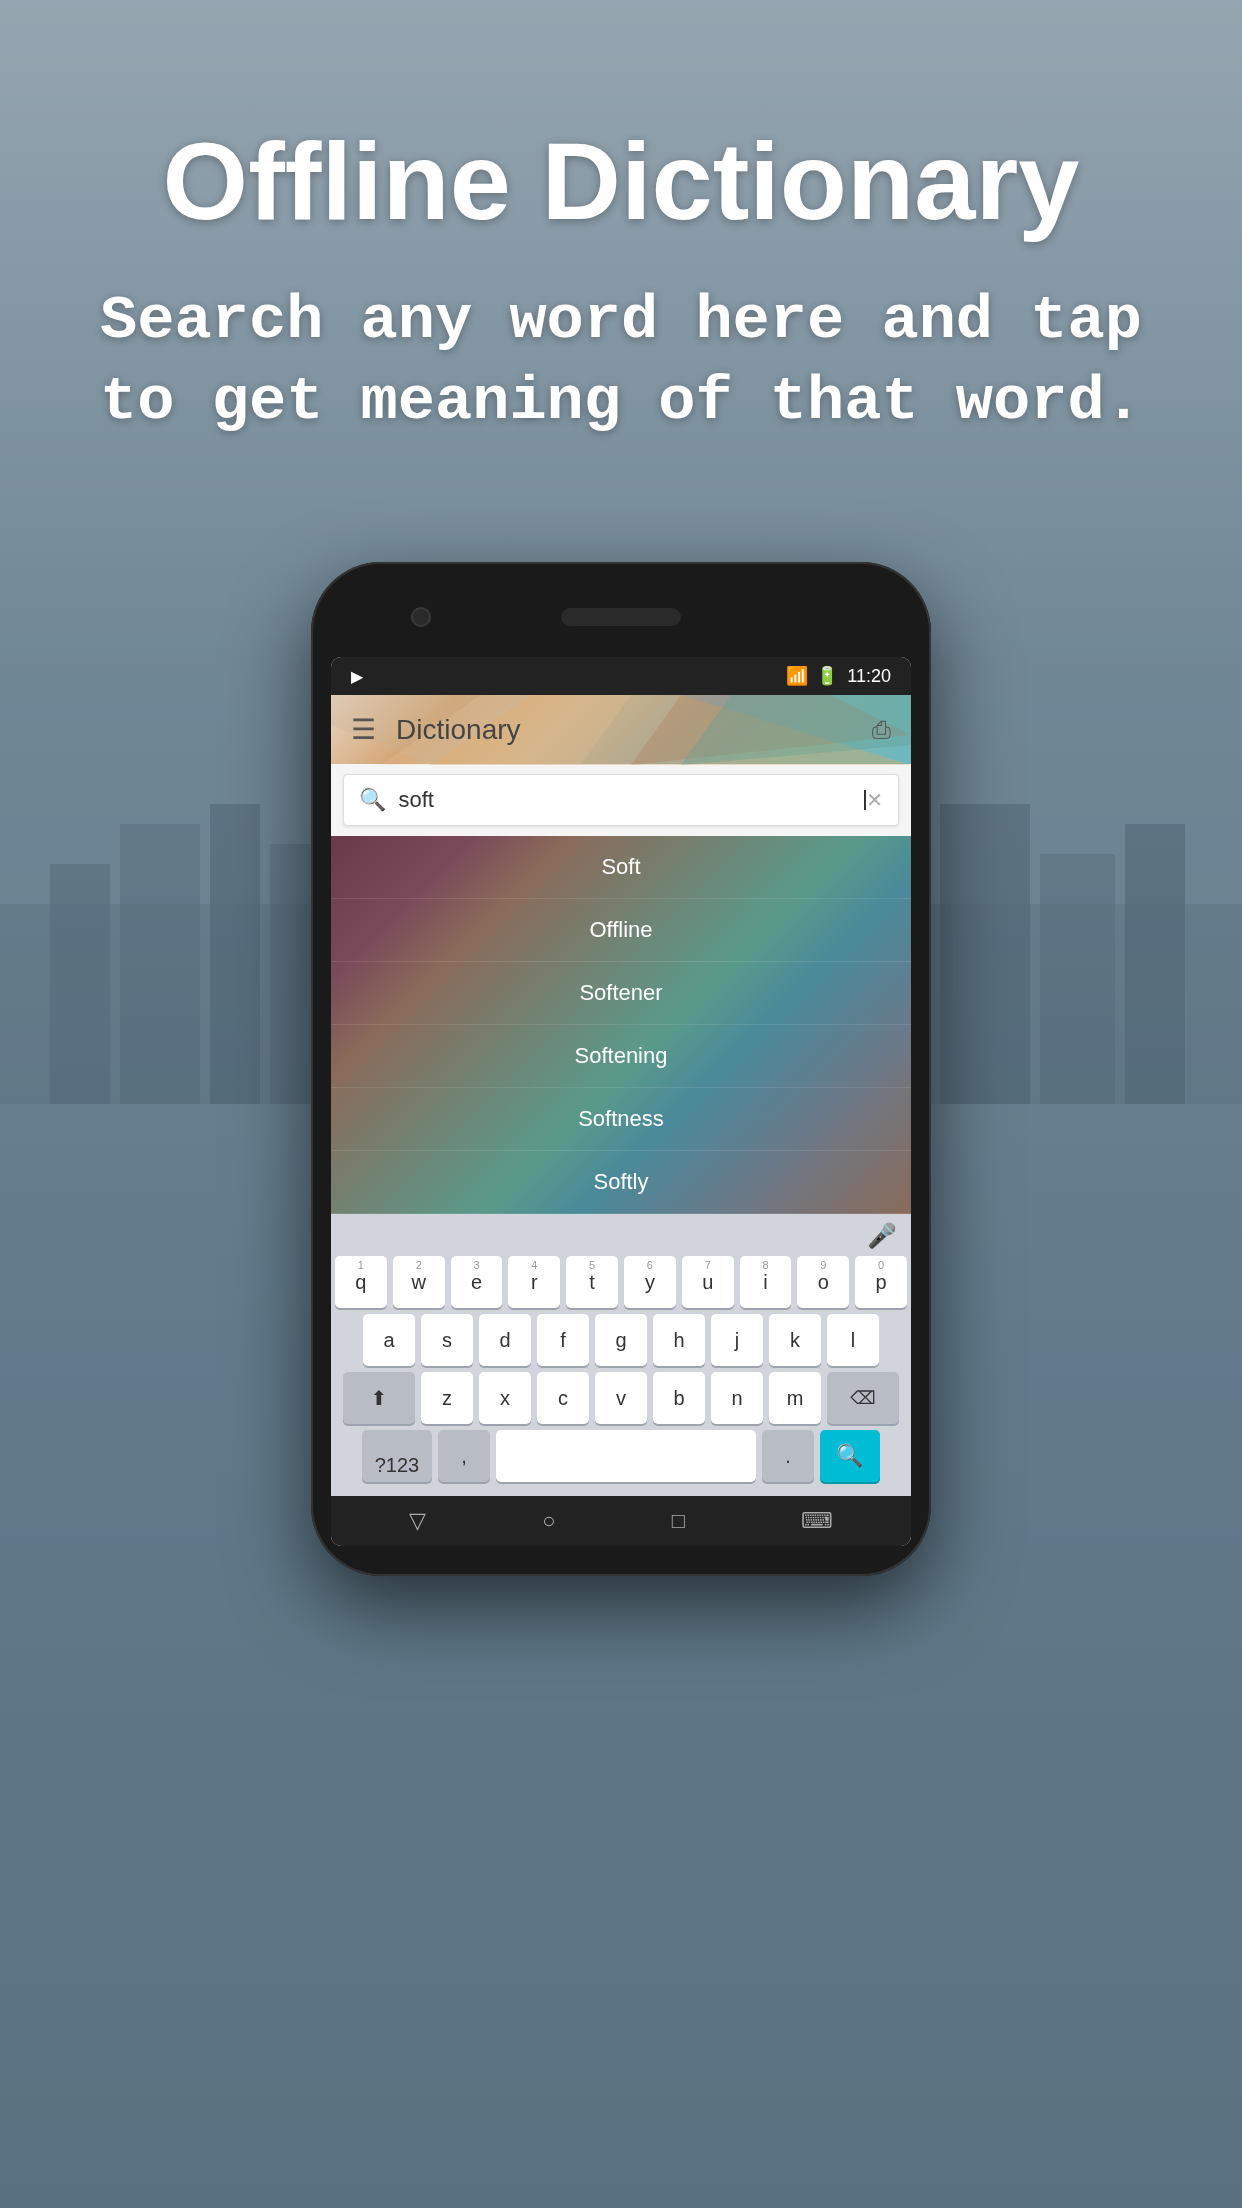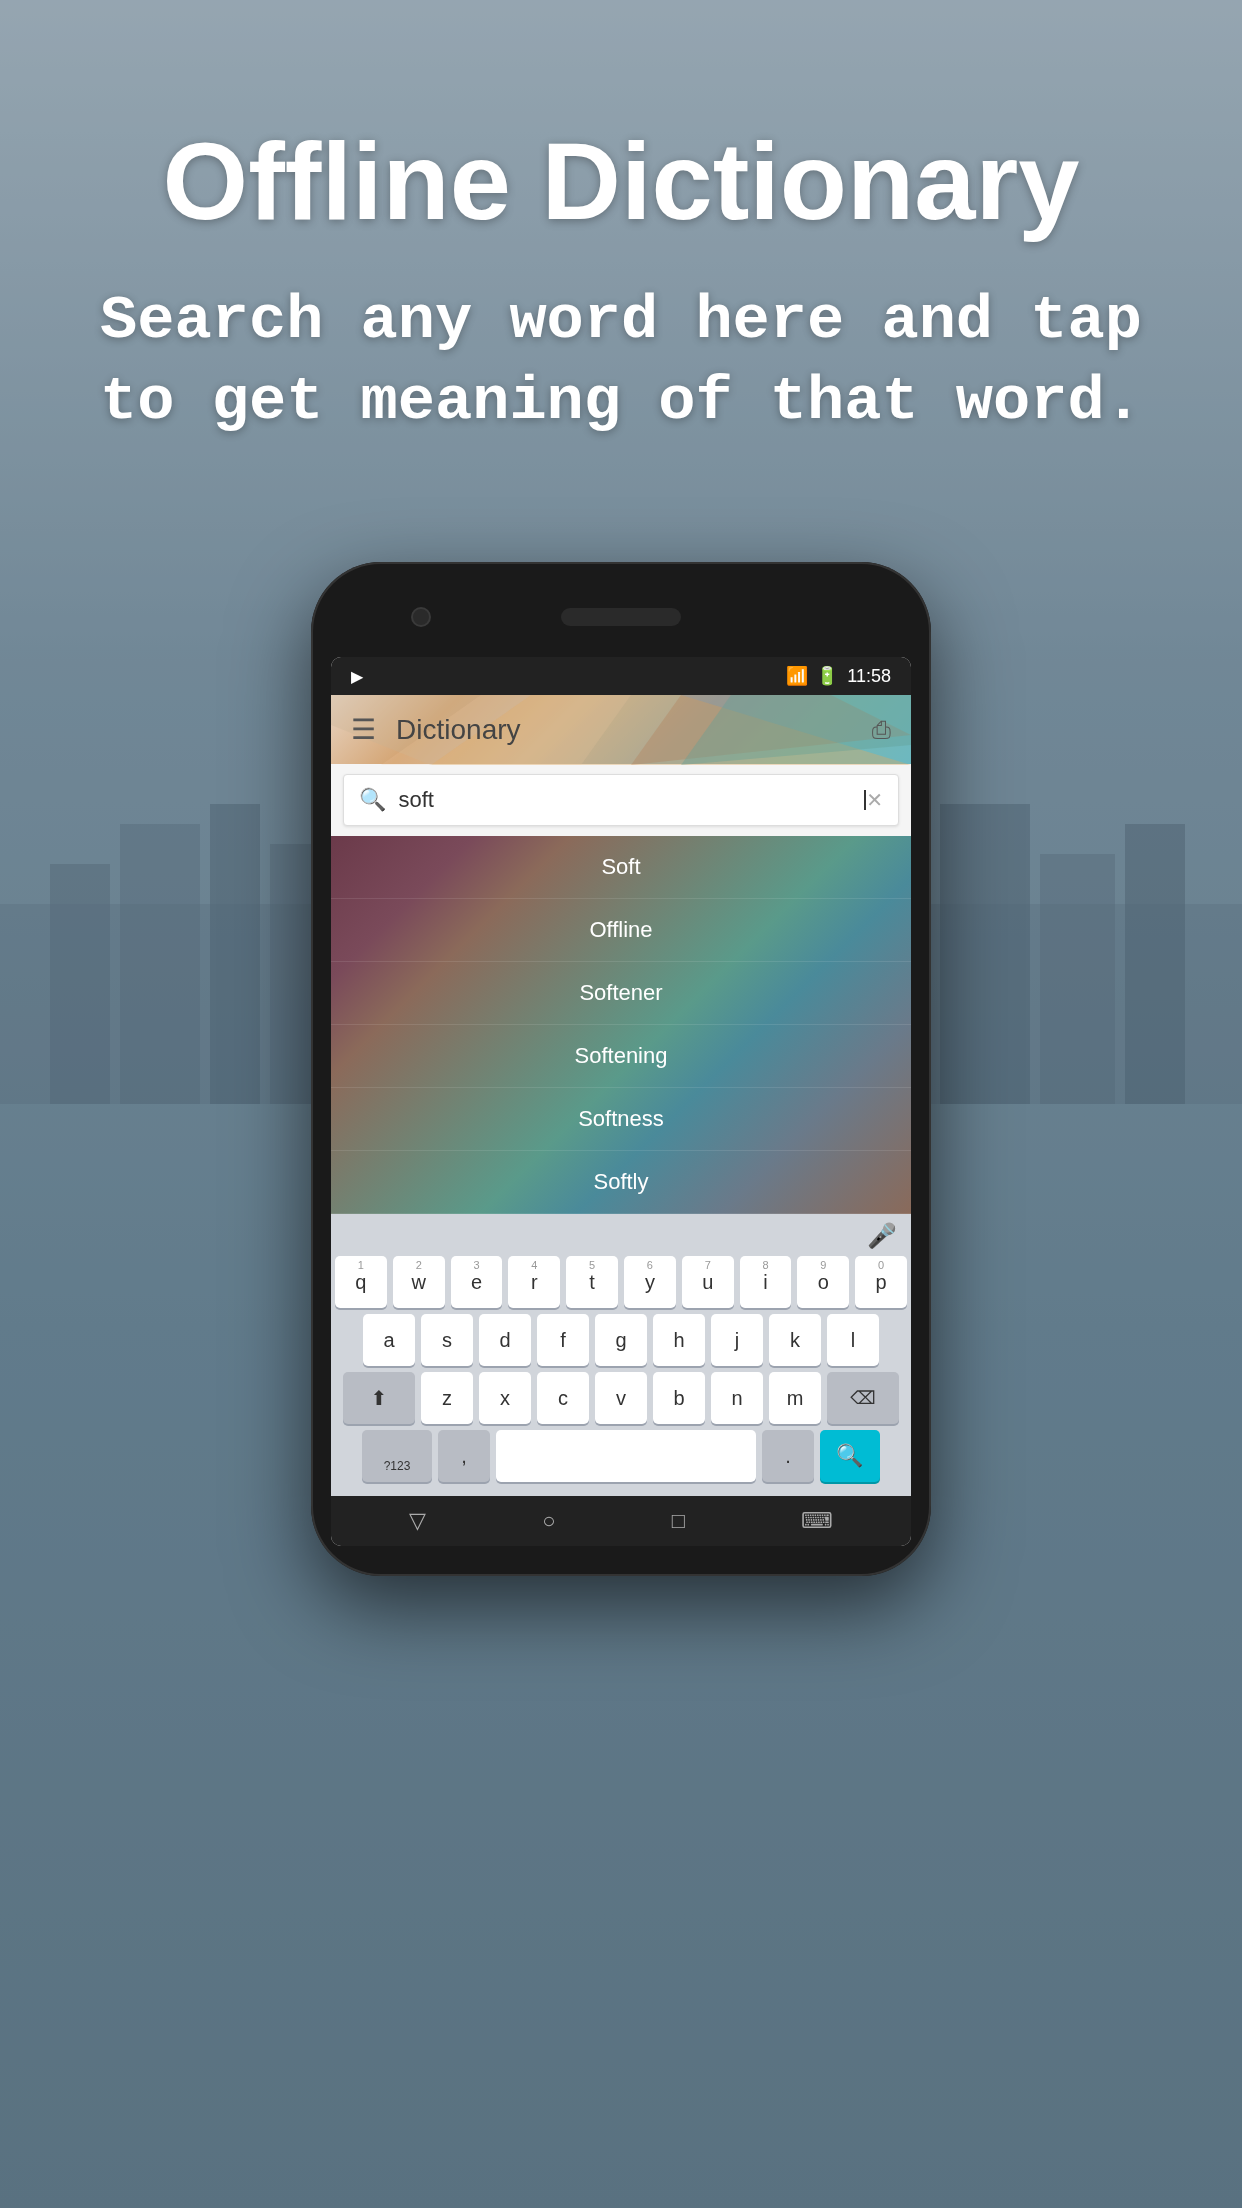--- a/index.html
+++ b/index.html
@@ -411,21 +411,21 @@
 
       <div class="phone-screen">
 
         <div class="status-bar">
           <div class="status-left">
             <span class="play-icon">▶</span>
           </div>
           <div class="status-right">
             <span>📶</span>
             <span>🔋</span>
-            <span>11:58</span>
+            <span>11:20</span>
           </div>
         </div>
 
         <div class="app-bar">
           <svg class="app-bar-polygon" viewBox="0 0 580 70" preserveAspectRatio="none">
             <polygon points="0,0 580,0 580,70 0,70" fill="none"></polygon>
             <polygon points="200,0 350,0 580,70 100,70" fill="rgba(220,170,100,0.4)"></polygon>
             <polygon points="350,0 500,0 580,40 300,70" fill="rgba(180,120,80,0.3)"></polygon>
             <polygon points="400,0 580,0 580,50 350,70" fill="rgba(100,160,150,0.4)"></polygon>
             <polygon points="0,0 200,0 100,70 0,30" fill="rgba(200,180,150,0.3)"></polygon>
@@ -559,21 +559,21 @@
             <div class="key">
                 <span class="key-letter">m</span>
               </div>
             <div class="key key-special key-backspace">
                 <span class="key-letter" style="font-size:18px;">⌫</span>
               </div>
           </div>
 
           <div class="key-row">
             <div class="key key-special key-num-sym">
-                <span class="key-letter" style="font-size:12px;margin-top:19px;">?123</span>
+                <span class="key-letter" style="font-size:20px;margin-top:19px;">?123</span>
               </div>
             <div class="key key-special key-comma">
                 <span class="key-letter">,</span>
               </div>
             <div class="key-space"></div>
             <div class="key key-special key-period">
                 <span class="key-letter">.</span>
               </div>
             <div class="key-search-btn">🔍</div>
           </div>

